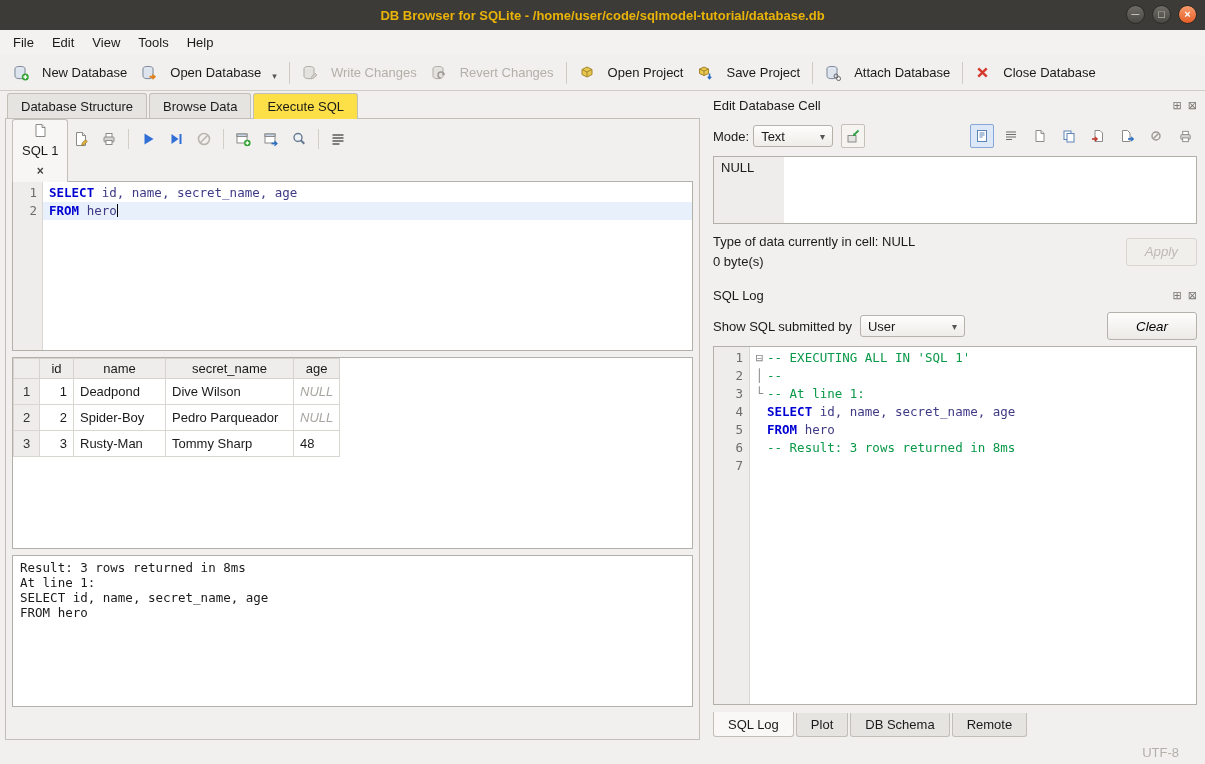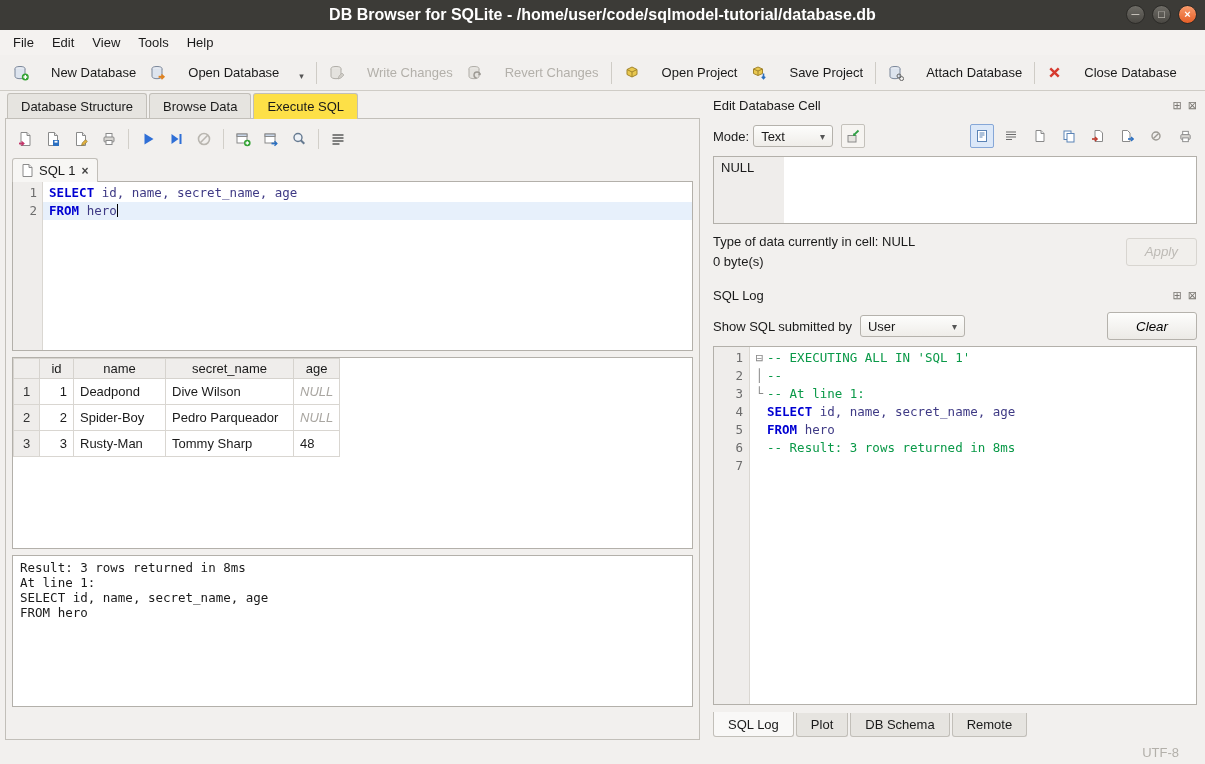--- a/index.html
+++ b/index.html
@@ -3,33 +3,33 @@
 <meta charset="utf-8">
 <style>
   * { margin:0; padding:0; box-sizing:border-box; }
   html,body { width:1205px; height:764px; }
   body { font-family:"Liberation Sans", sans-serif; font-size:13px; color:#1a1a1a;
          background:#f2f0ee; position:relative; overflow:hidden; }
 
   
   .titlebar { height:30px; background:#3c3b37; display:flex; align-items:center;
               justify-content:center; position:relative; }
-  .titlebar .title { color:#ffffff; font-weight:bold; font-size:16px; }
+  .titlebar .title { color:#eab308; font-weight:bold; font-size:13px; }
   .win-controls { position:absolute; right:8px; top:5px; display:flex; gap:7px; }
   .win-btn { width:19px; height:19px; border-radius:50%;
              background:linear-gradient(#6e6c66,#4a4843); border:1px solid #2c2b28;
              color:#dcd8d0; font-size:11px; line-height:17px; text-align:center; cursor:default; }
   .win-btn.close { background:linear-gradient(#f89b6c,#e65f27); color:#fff; font-weight:bold; }
 
   
   .menubar { height:25px; background:#f4f2f0; display:flex; align-items:center; padding:0 4px; }
   .menu-item { padding:3px 9px; border-radius:2px; }
   .toolbar { height:36px; display:flex; align-items:center; padding:0 6px;
              background:#f2f0ee; border-bottom:1px solid #cfccc6; }
-  .tb-btn { display:flex; align-items:center; gap:22px; padding:5px 7px; border-radius:3px;
+  .tb-btn { display:flex; align-items:center; gap:13px; padding:5px 7px; border-radius:3px;
             white-space:nowrap; }
   .tb-btn.disabled { color:#b3b0aa; }
   .tb-sep { width:1px; height:22px; background:#cfccc6; margin:0 5px; }
   .tb-caret { font-size:9px; color:#555; margin-left:-2px; align-self:flex-end; }
 
   
   .main { position:absolute; top:91px; left:0; right:0; bottom:24px; display:flex; }
   .left-panel { width:705px; position:relative; padding:0 5px; display:flex; flex-direction:column; }
   .right-panel { flex:1; padding:2px 8px 0 8px; display:flex; flex-direction:column; }
 
@@ -45,21 +45,21 @@
   
   .ed-toolbar { height:28px; display:flex; align-items:center; gap:2px; }
   .icon-btn { width:26px; height:26px; display:flex; align-items:center; justify-content:center;
               border-radius:3px; }
   .ed-sep { width:1px; height:20px; background:#d2cfc9; margin:0 4px; }
 
   
   .sql-tabs { height:26px; display:flex; align-items:flex-end; margin-top:2px; }
   .sql-tab { display:flex; align-items:center; gap:6px; padding:4px 9px; background:#f7f6f4;
              border:1px solid #c2bfb9; border-bottom:none; border-radius:3px 3px 0 0;
-             margin-bottom:-1px; z-index:2; position:relative; }
+             margin-bottom:-1px; z-index:2; position:relative;flex-direction:column; }
   .tab-close { color:#444; font-weight:bold; font-size:12px; }
 
   
   .mono { font-family:"DejaVu Sans Mono", monospace; font-size:12.5px; }
   .editor { border:1px solid #b3b0aa; background:#fff; height:170px; display:flex;
             overflow:hidden; z-index:1; position:relative; }
   .ed-gutter { width:30px; background:#efedeb; border-right:1px solid #dad7d2; color:#6d6d6d;
                text-align:right; padding:2px 5px 0 0; }
   .ed-gutter div, .ed-line { height:18px; line-height:18px; }
   .ed-code { flex:1; padding-top:2px; }

